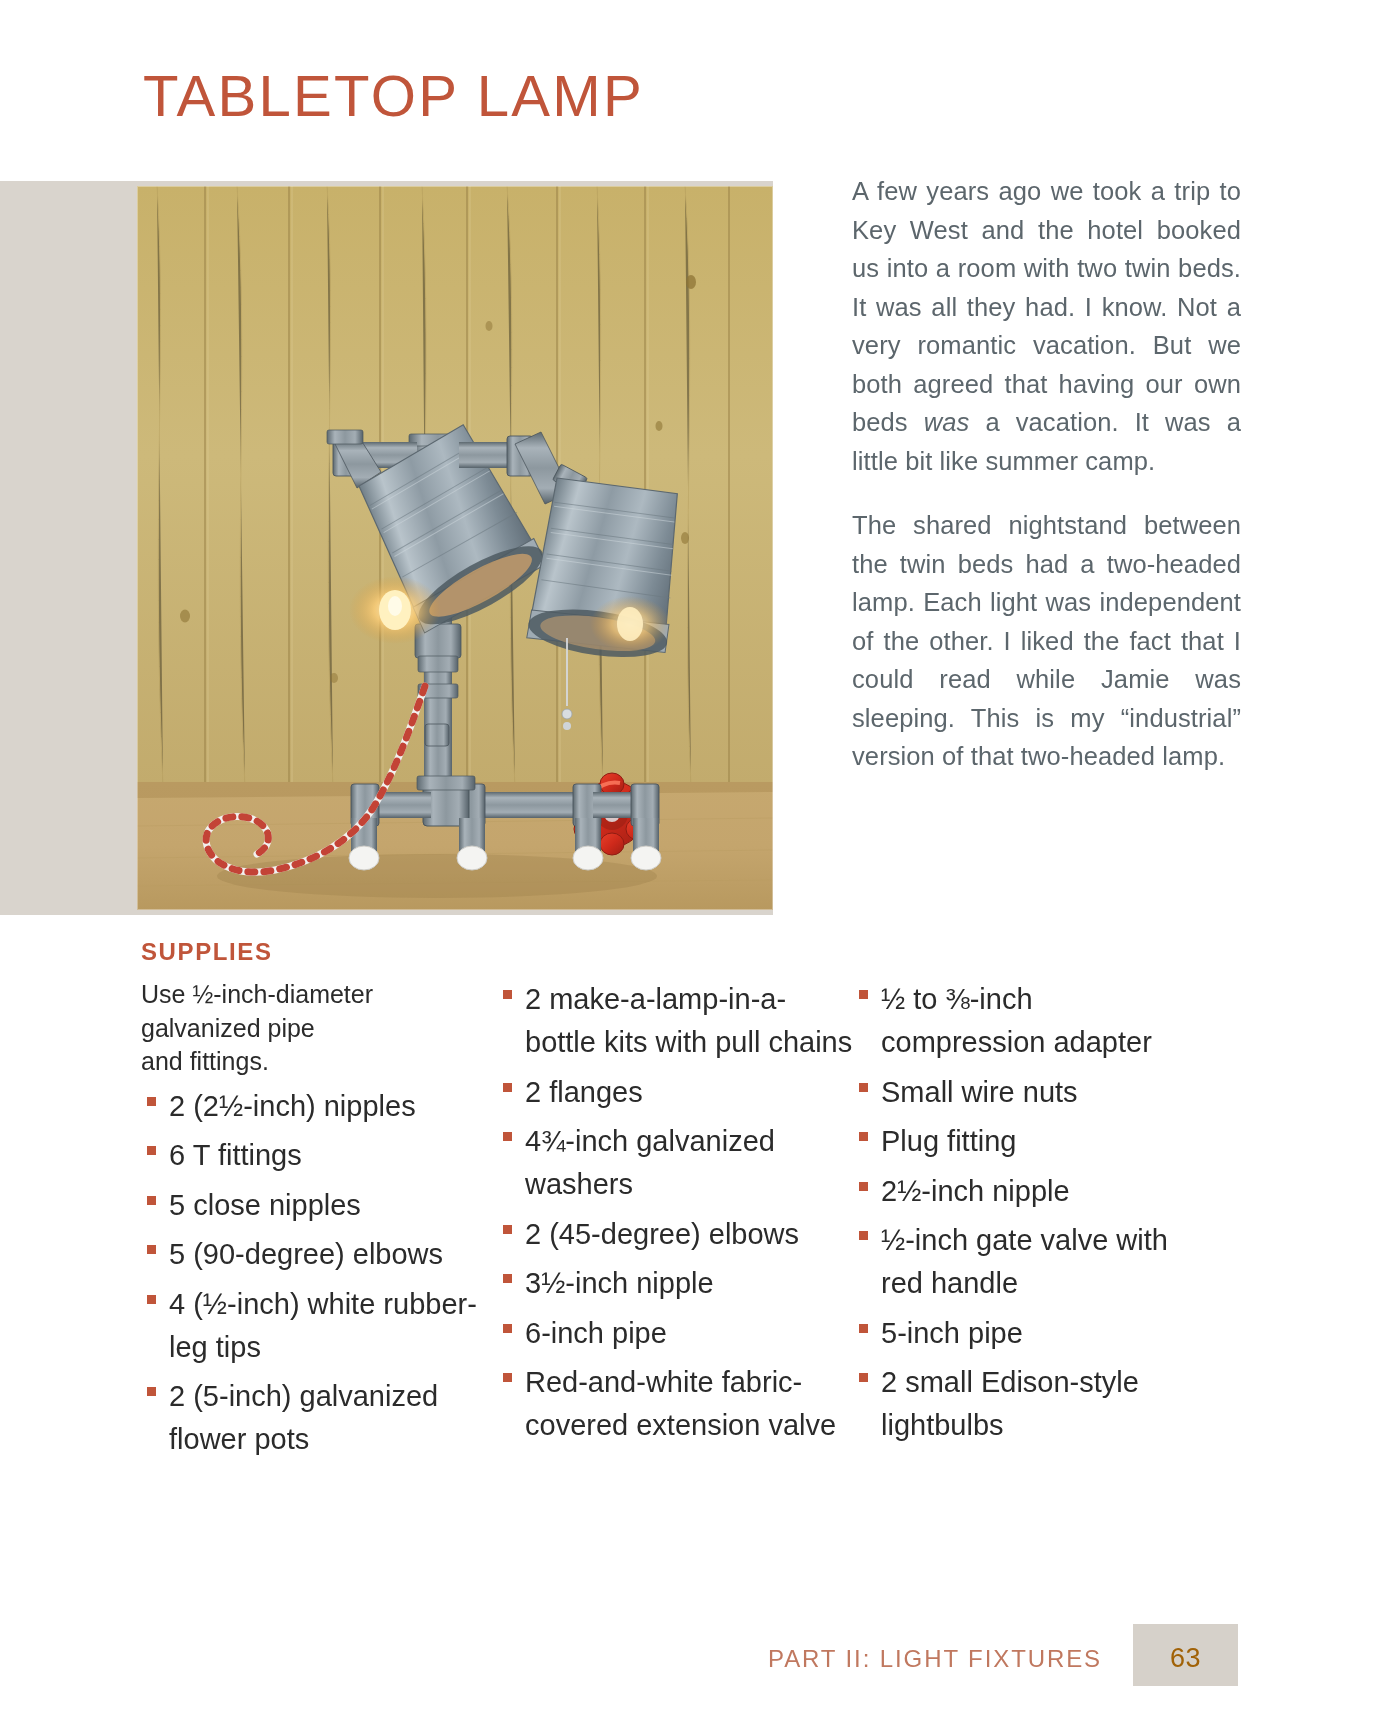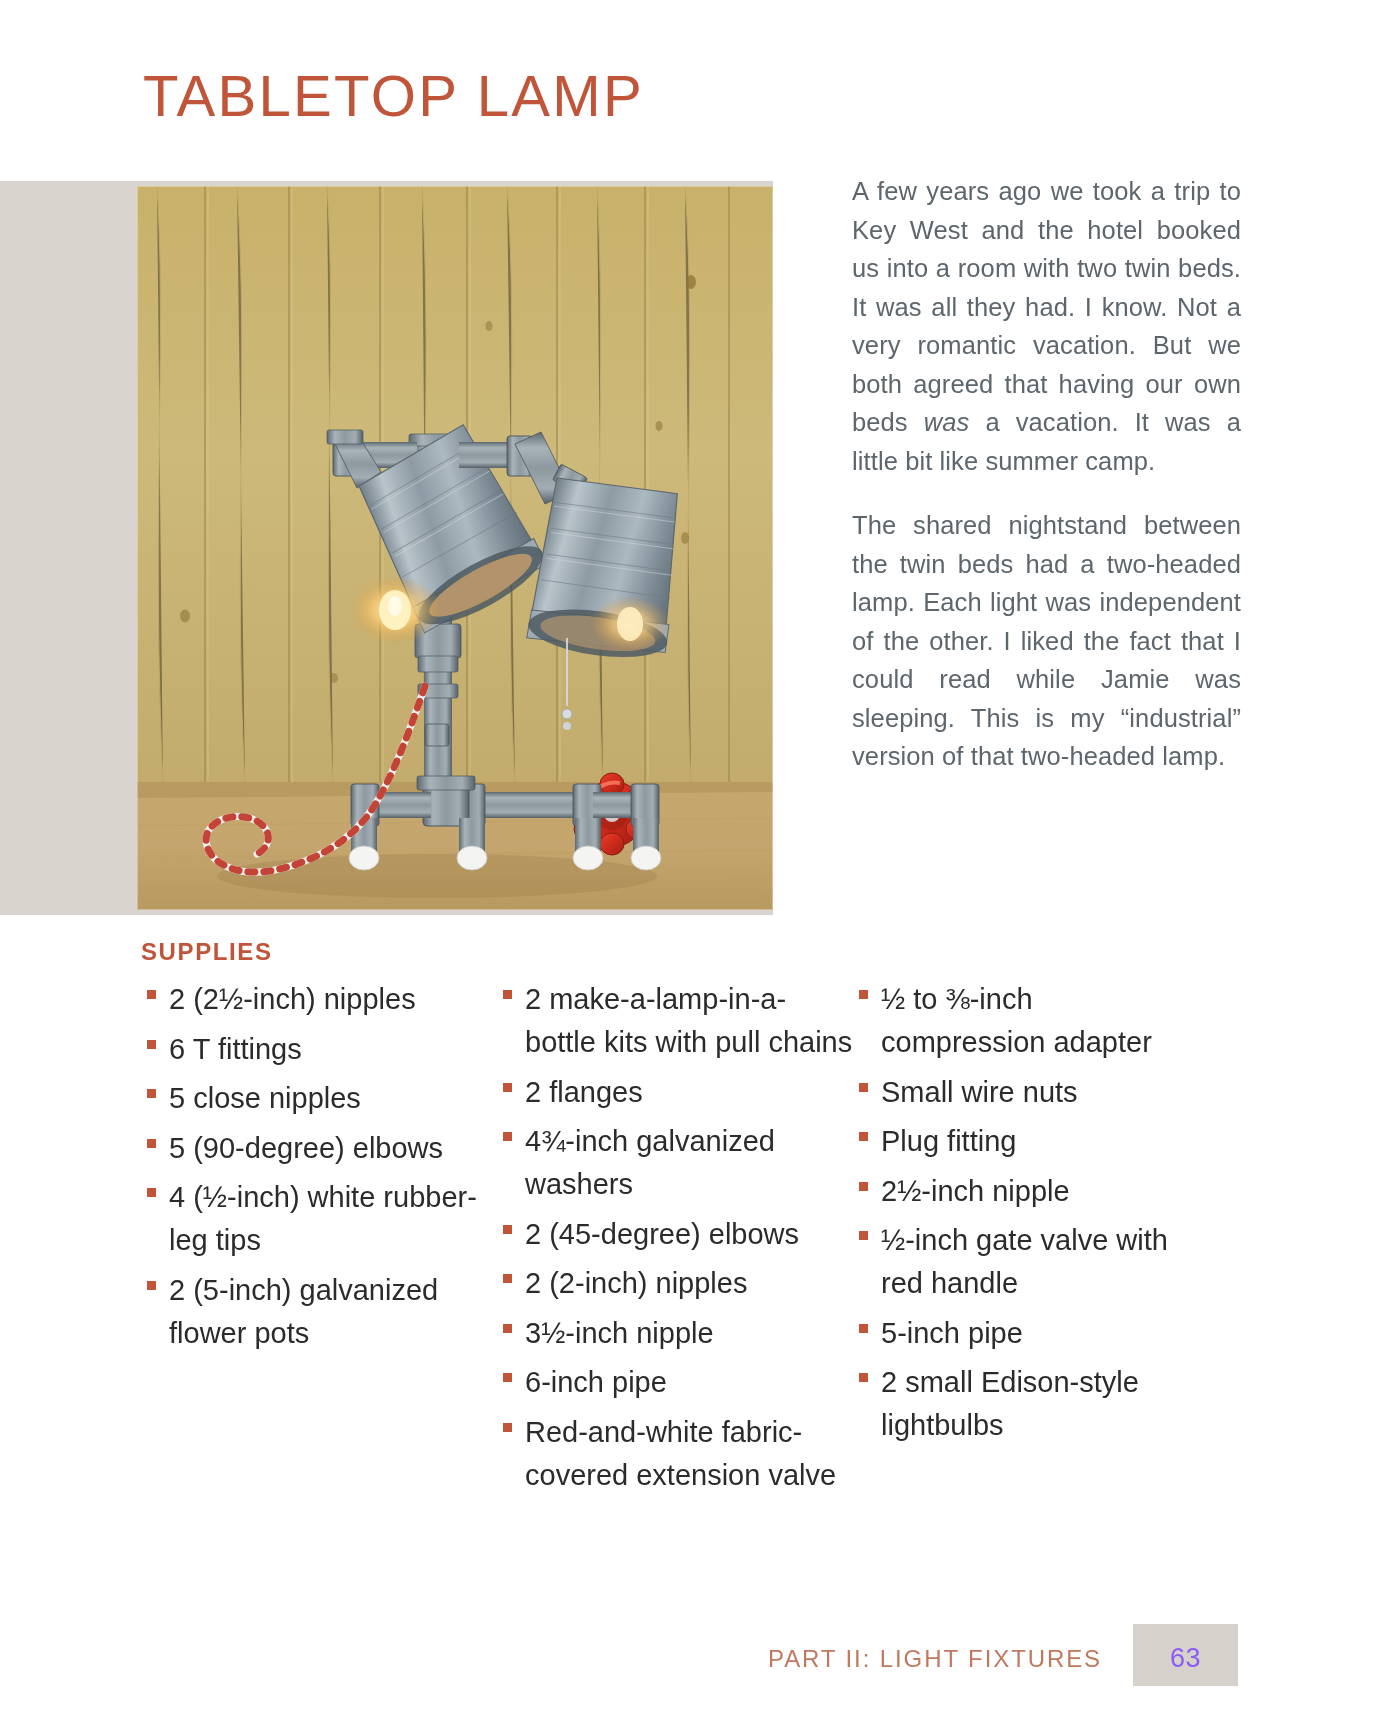--- a/index.html
+++ b/index.html
@@ -152,21 +152,21 @@
   .page-num {
     position: absolute;
     left: 1133px;
     top: 1624px;
     width: 105px;
     height: 68px;
     display: flex;
     align-items: center;
     justify-content: center;
     font-size: 27px;
-    color: #8b5cf6;
+    color: #a16207;
     font-weight: 400;
     letter-spacing: 0.5px;
   }
 </style>
 </head>
 <body>
 
 <div class="page-title">TABLETOP LAMP</div>
 
 <div class="photo-band"></div>
@@ -403,20 +403,25 @@
 <div class="intro-col">
   <p><span>A few years ago we took a trip to Key West and the hotel booked us into a room with two twin beds. It was all they had. I know. Not a very romantic vacation. But we both agreed that having our own beds </span><em>was</em><span> a vacation. It was a little bit like summer camp.</span></p>
   <p>The shared nightstand between the twin beds had a two-headed lamp. Each light was independent of the other. I liked the fact that I could read while Jamie was sleeping. This is my “industrial” version of that two-headed lamp.</p>
 </div>
 
 <div class="supplies-heading">SUPPLIES</div>
 
 <div class="supplies-cols">
 
   <div class="sup-col c1">
+    <div class="sup-intro">
+      <div>Use ½-inch-diameter</div>
+      <div>galvanized pipe</div>
+      <div>and fittings.</div>
+    </div>
     <ul class="sup-list">
       <li>
           <span class="bullet"></span>
           <span class="txt">2 (2½-inch) nipples</span>
         </li>
       <li>
           <span class="bullet"></span>
           <span class="txt">6 T fittings</span>
         </li>
       <li>
@@ -448,24 +453,20 @@
           <span class="bullet"></span>
           <span class="txt">2 flanges</span>
         </li>
       <li>
           <span class="bullet"></span>
           <span class="txt">4¾-inch galvanized washers</span>
         </li>
       <li>
           <span class="bullet"></span>
           <span class="txt">2 (45-degree) elbows</span>
-        </li>
-      <li>
-          <span class="bullet"></span>
-          <span class="txt">2 (2-inch) nipples</span>
         </li>
       <li>
           <span class="bullet"></span>
           <span class="txt">3½-inch nipple</span>
         </li>
       <li>
           <span class="bullet"></span>
           <span class="txt">6-inch pipe</span>
         </li>
       <li>

